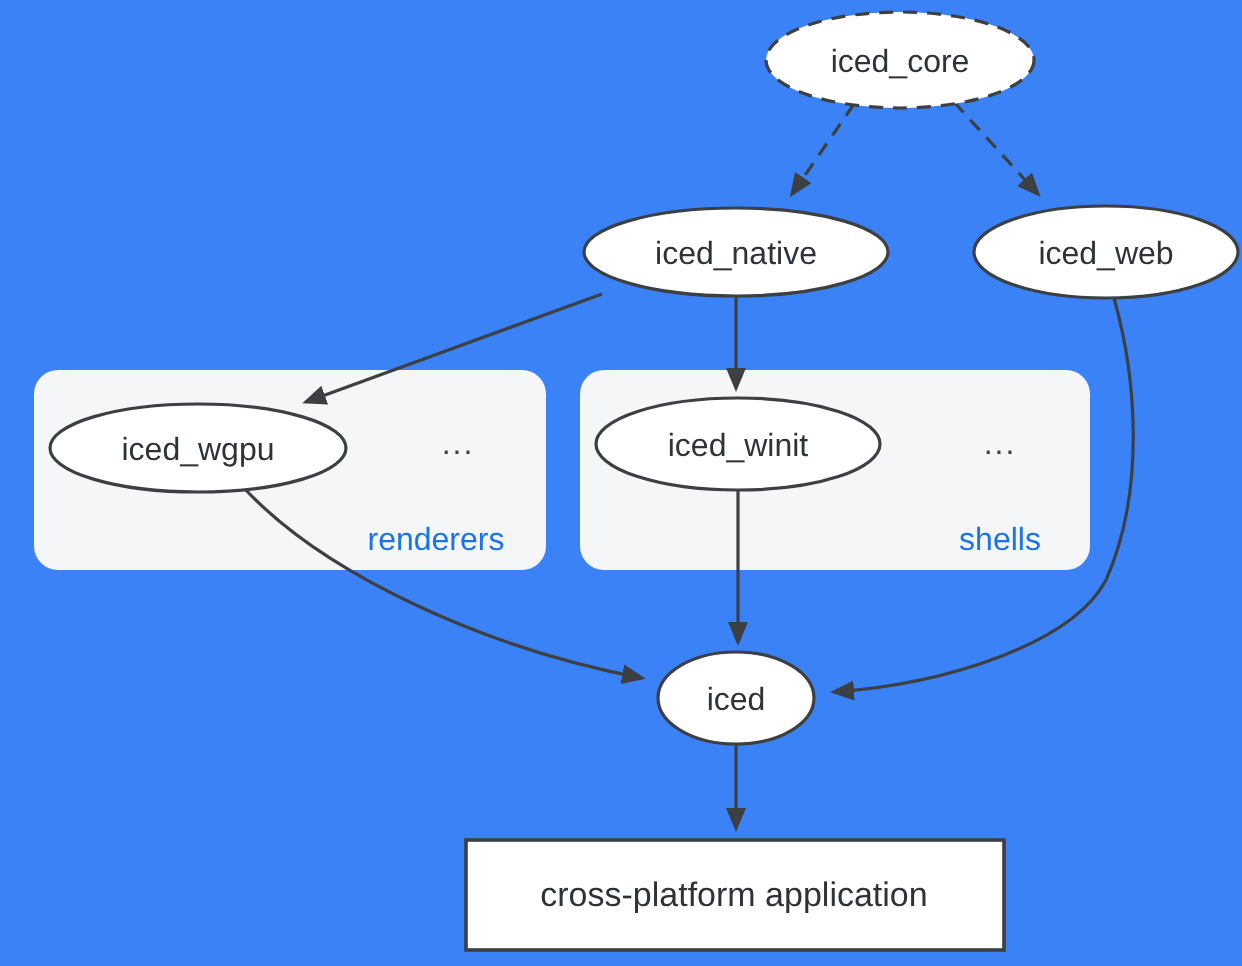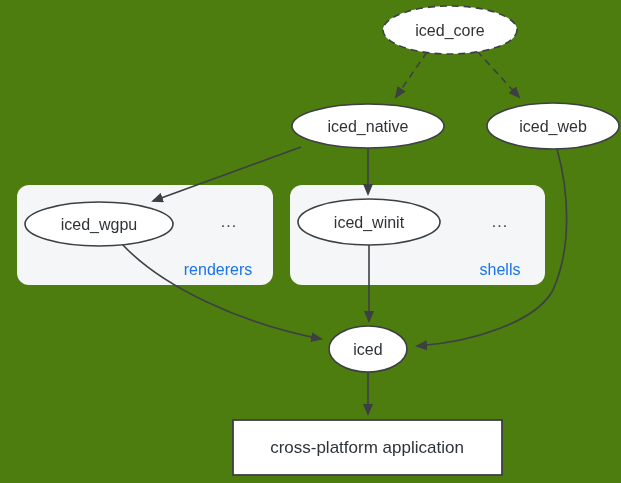--- a/index.html
+++ b/index.html
@@ -4,21 +4,21 @@
 <style>
   html, body {
     margin: 0;
     padding: 0;
     background: #ffffff;
   }
   .stage {
     position: relative;
     width: 621px;
     height: 483px;
-    background: #4d7c0f;
+    background: #3b82f6;
     overflow: hidden;
   }
   svg { display: block; }
   .edge {
     fill: none;
     stroke: #3c4043;
     stroke-width: 1.6;
   }
   .edge.dashed { stroke-dasharray: 7,5; }
   .node-shape {

